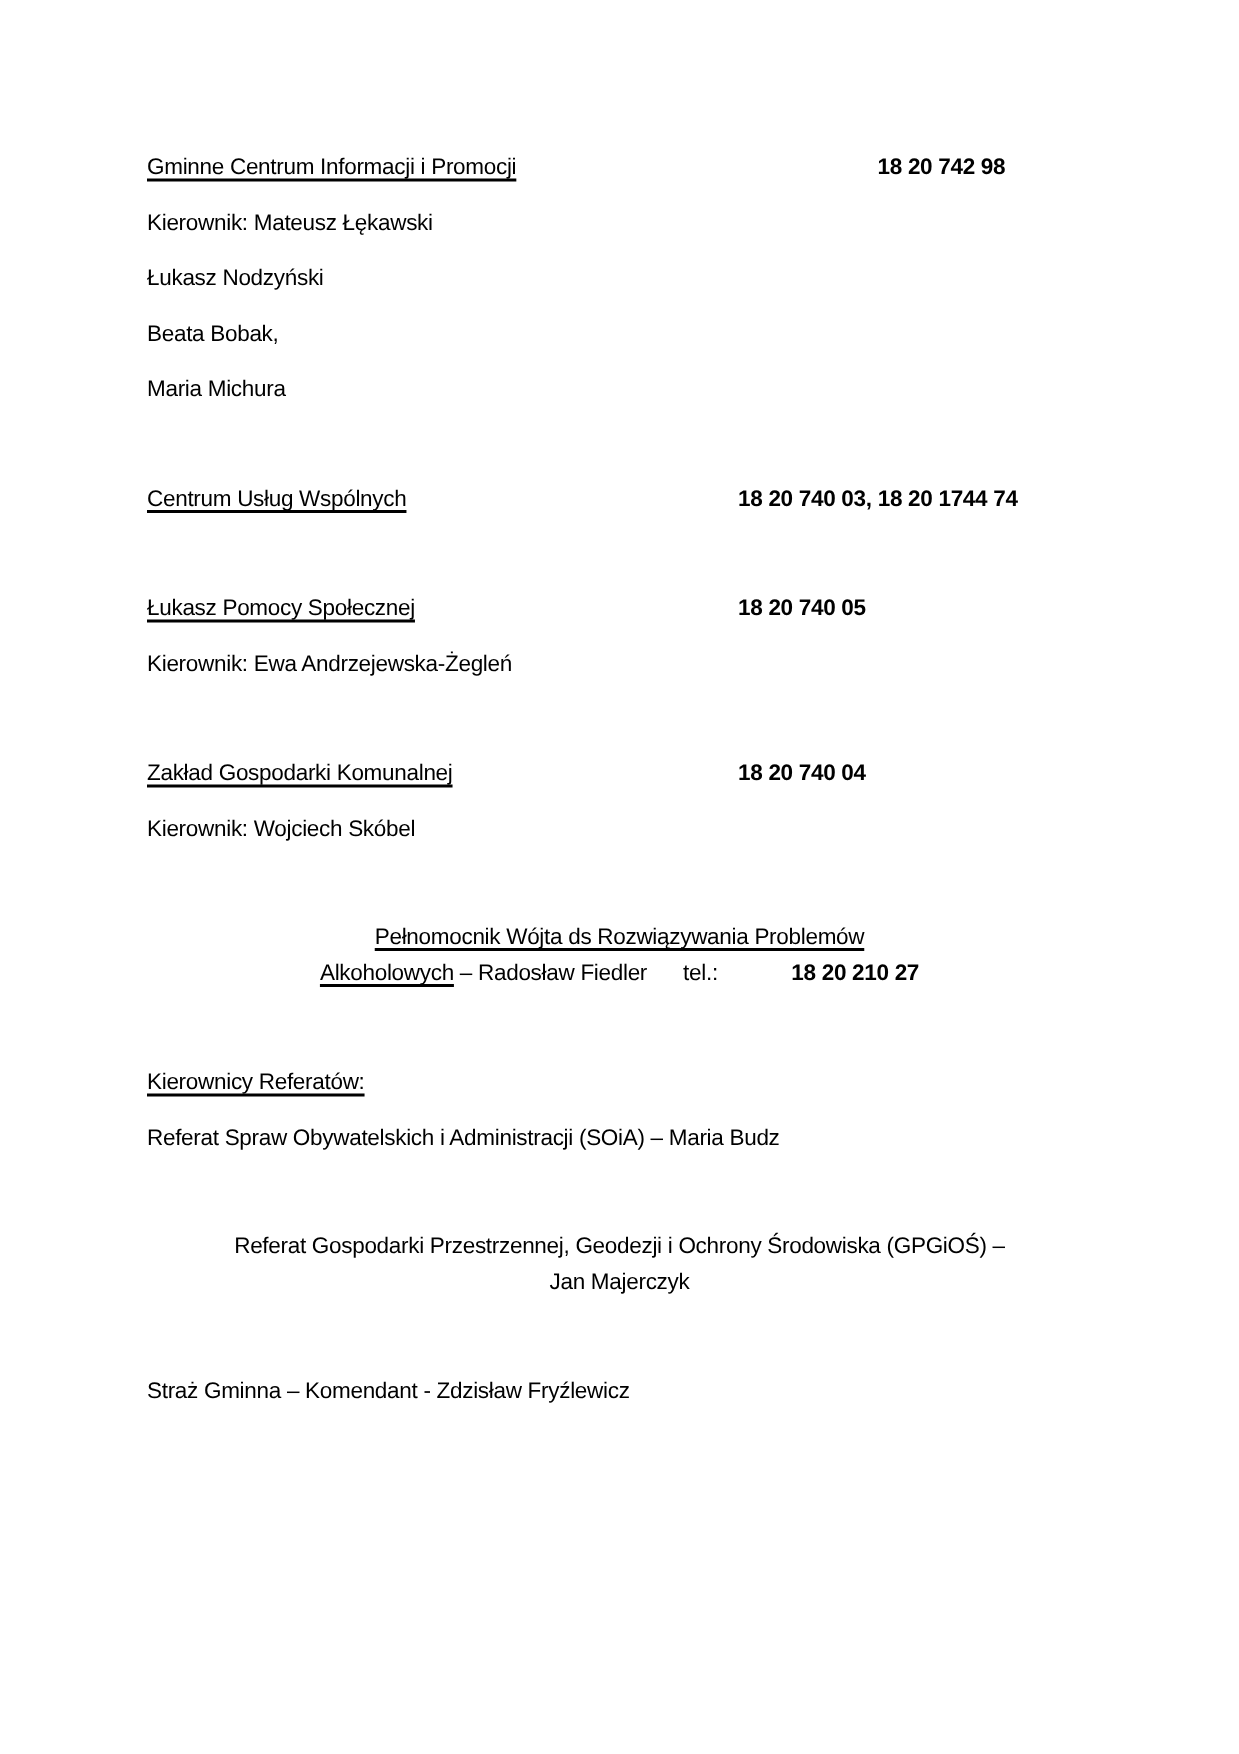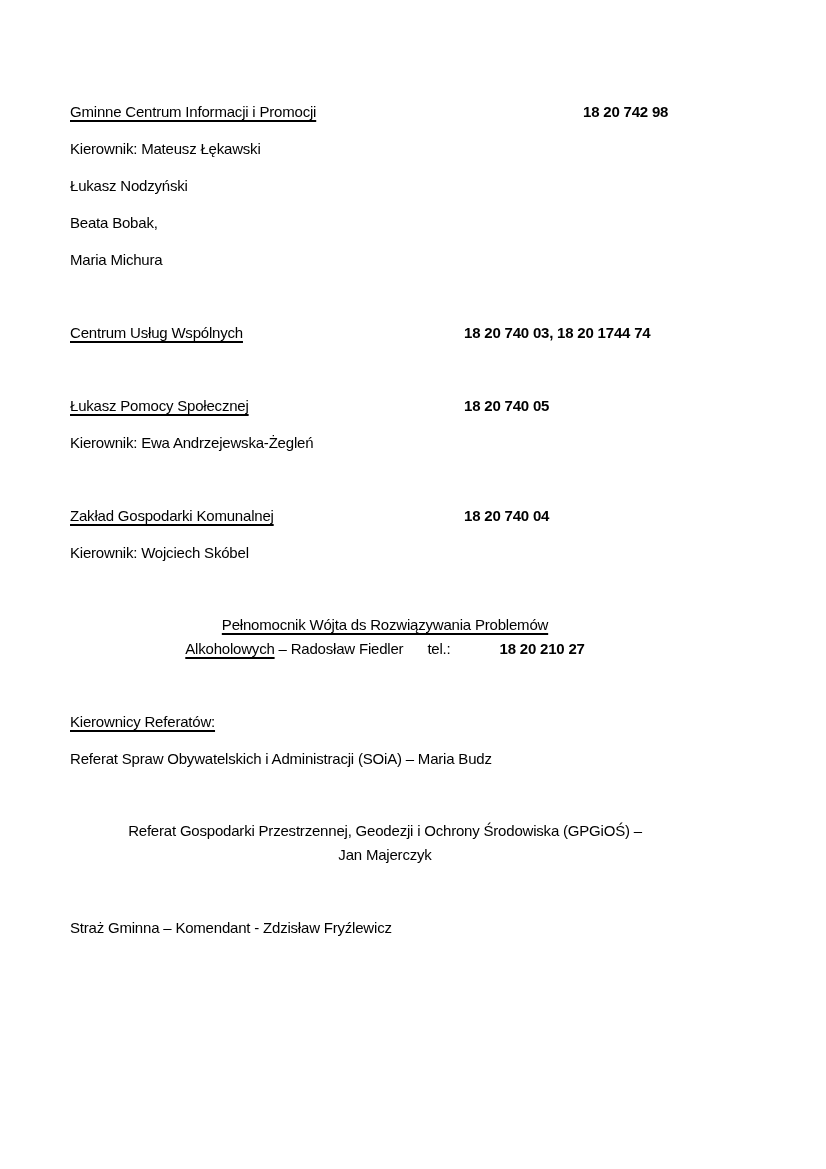--- a/index.html
+++ b/index.html
@@ -9,21 +9,21 @@
     height: 1169px;
     background: #ffffff;
     color: #000000;
     font-family: "Liberation Sans", "DejaVu Sans", sans-serif;
     font-size: 15px;
     letter-spacing: -0.2px;
     overflow: hidden;
   }
   .content {
     position: relative;
-    padding: 99px 98px 0 70px;
+    padding: 99px 98px 0 98px;
     width: 630px;
   }
   .line {
     height: 25px;
     line-height: 25px;
     margin: 0 0 12px 0;
     white-space: nowrap;
   }
   .row { position: relative; }
   .group { margin: 0 0 12px 0; text-align: center; }
@@ -37,21 +37,21 @@
     text-decoration: underline;
     text-decoration-thickness: 1.5px;
     text-underline-offset: 3px;
   }
   .phone {
     position: absolute;
     top: 0;
     font-weight: 700;
     white-space: nowrap;
   }
-  .phone-far { left: 513px; }
+  .phone-far { left: 487px; }
   .phone-near { left: 394px; }
   .b { font-weight: 700; margin-left: 45px; }
   .tab { display: inline-block; width: 24px; }
 </style>
 </head>
 <body>
 
 <div class="page">
   <div class="content">
 

